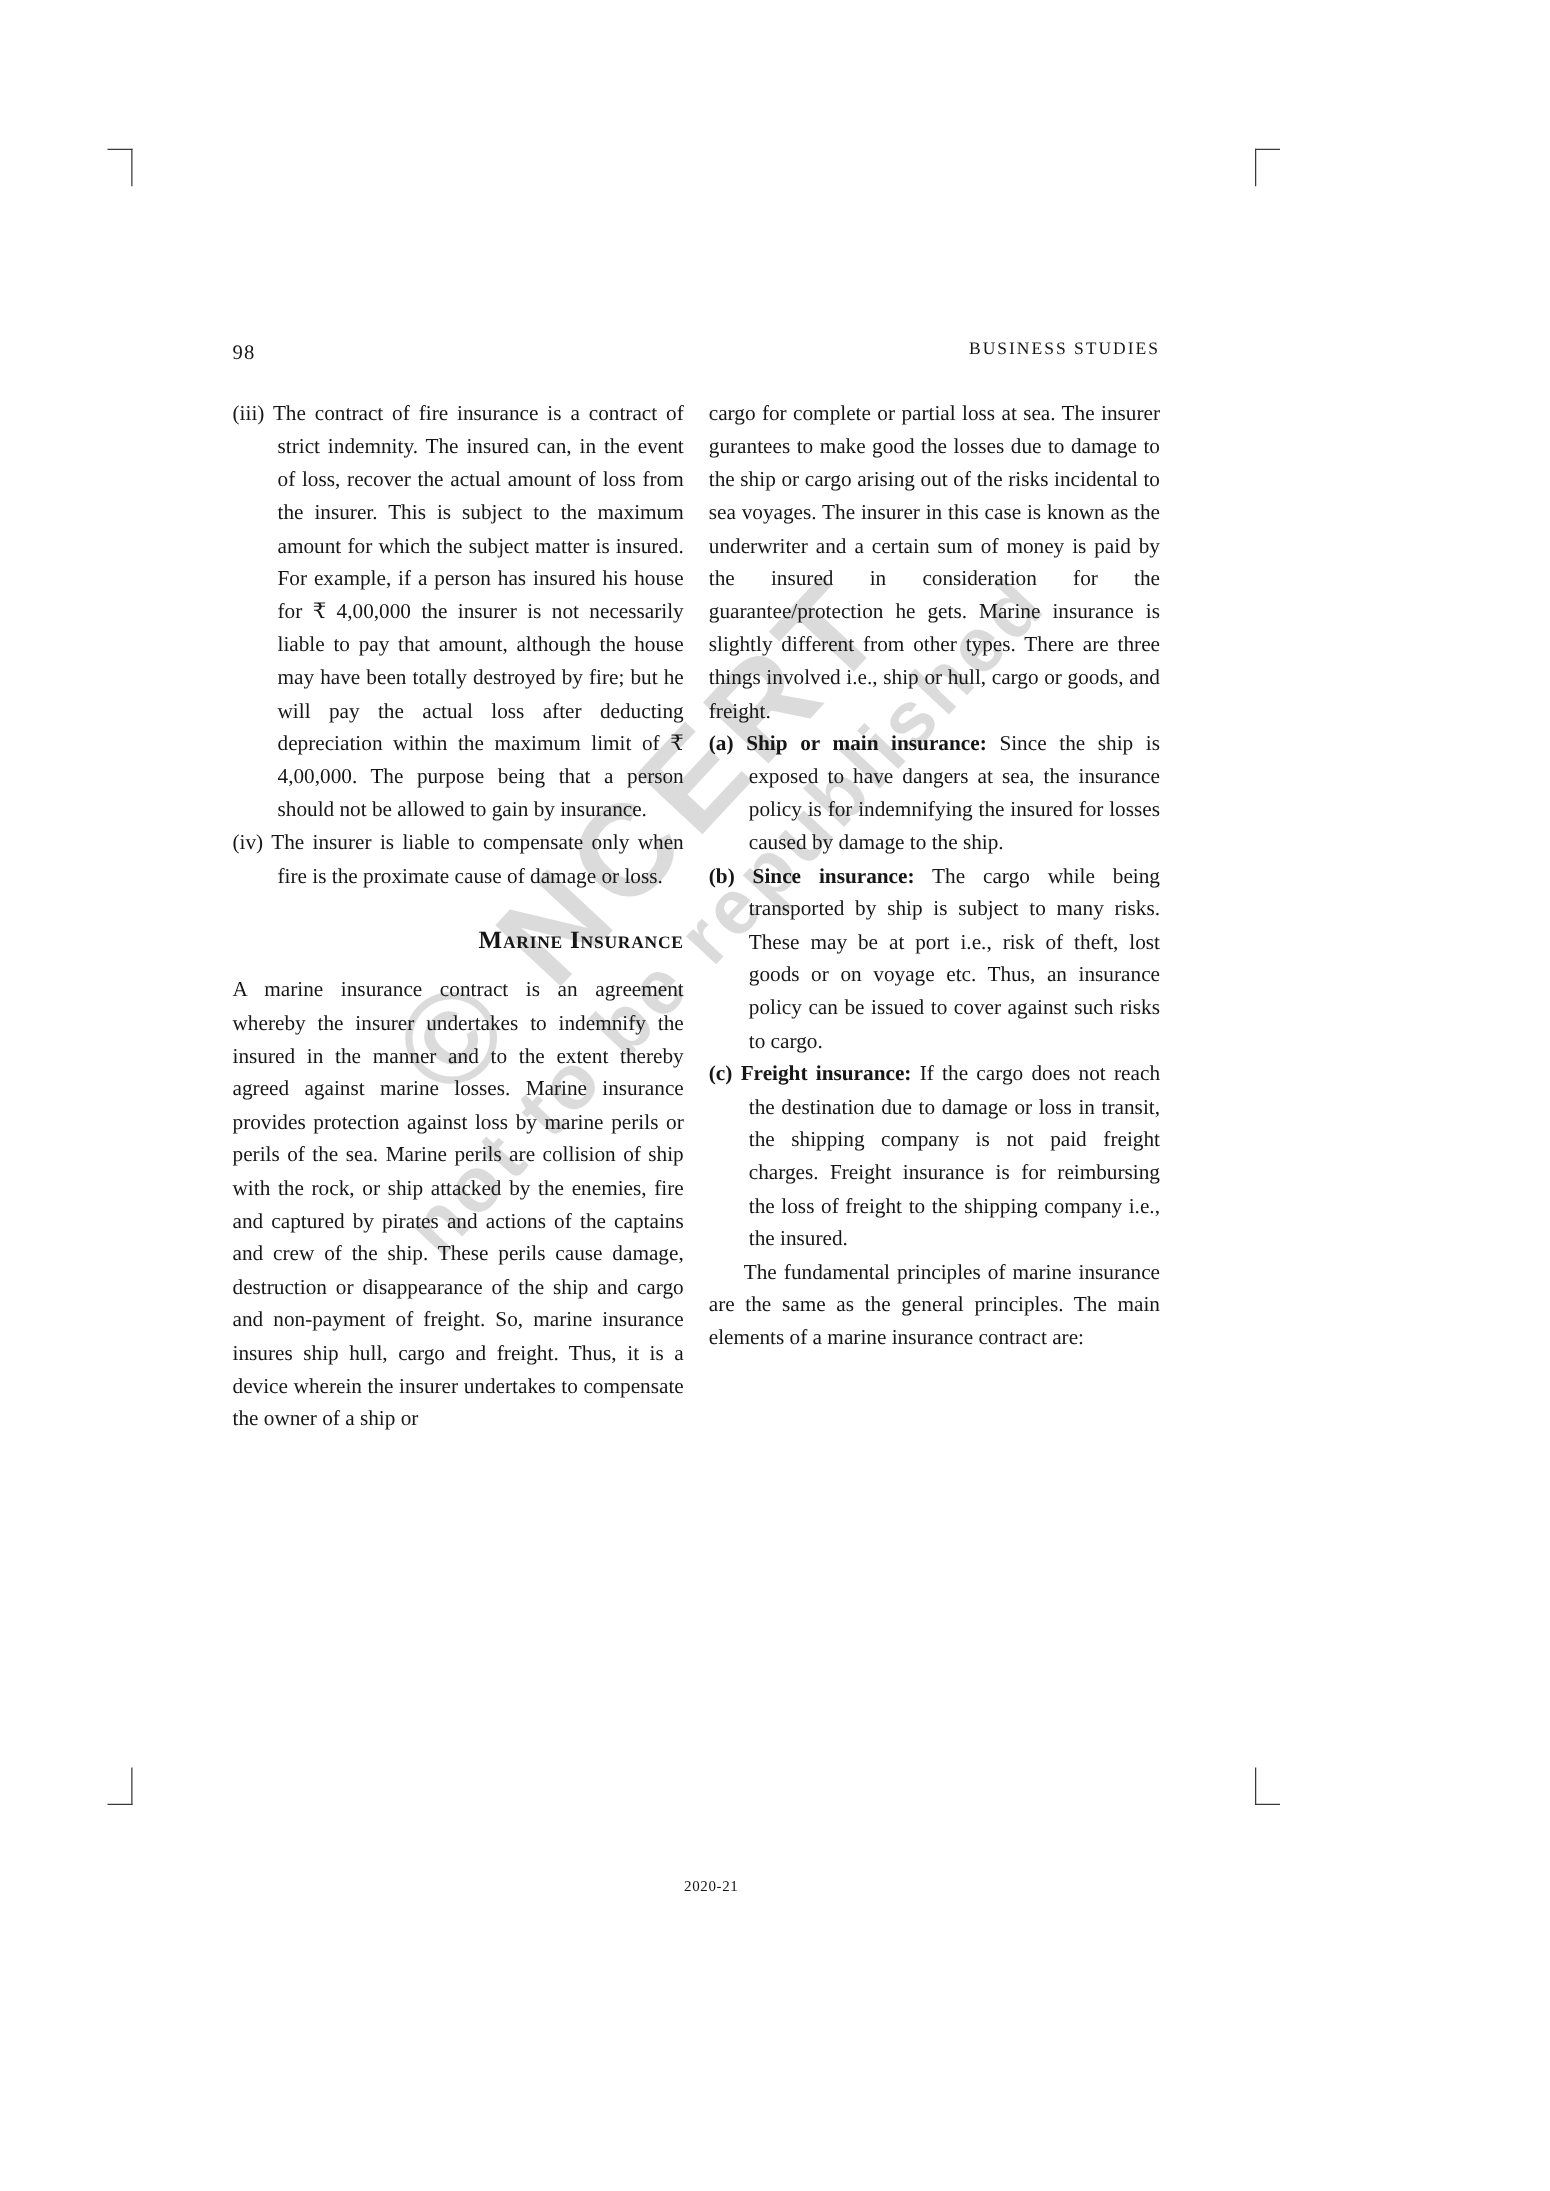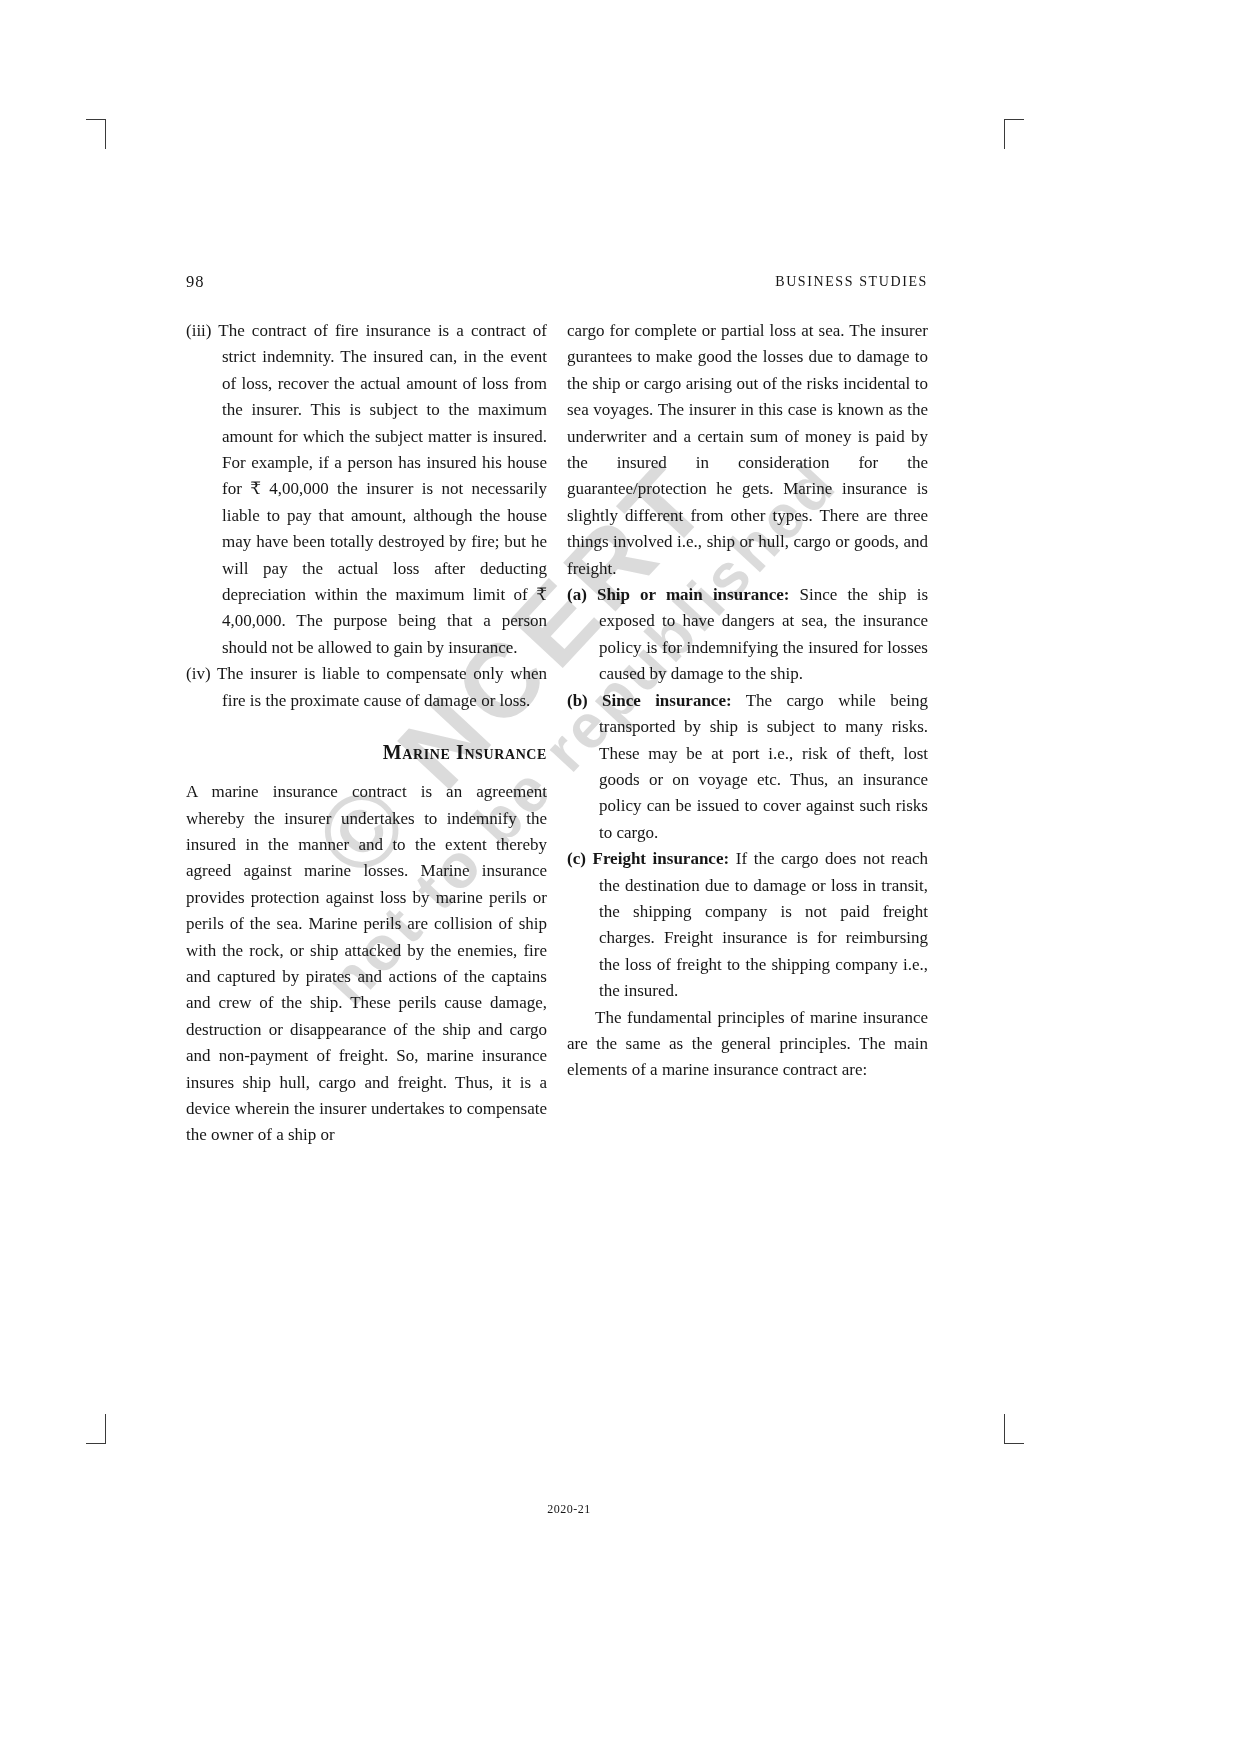--- a/index.html
+++ b/index.html
@@ -29,21 +29,21 @@
     pointer-events:none;
     font-family:"Liberation Sans","DejaVu Sans",sans-serif;
     font-weight:bold;
     user-select:none;
   }
   .watermark .wm1 { font-size:104px; letter-spacing:8px; line-height:1.1; }
   .watermark .wm2 { font-size:62px;  letter-spacing:4px; line-height:1.2; }
 
   .running-head {
     position:absolute; left:186px; top:272px; width:742px;
-    display:flex; justify-content:space-between; align-items:center;
+    display:flex; justify-content:space-between; align-items:flex-start;
     z-index:2;
   }
   .page-num { font-size:16.5px; letter-spacing:1px; }
   .head-title { font-size:14px; letter-spacing:1.6px; }
 
   .columns {
     position:absolute; left:186px; top:318px; width:742px;
     display:flex; gap:20px;
     z-index:1;
   }

